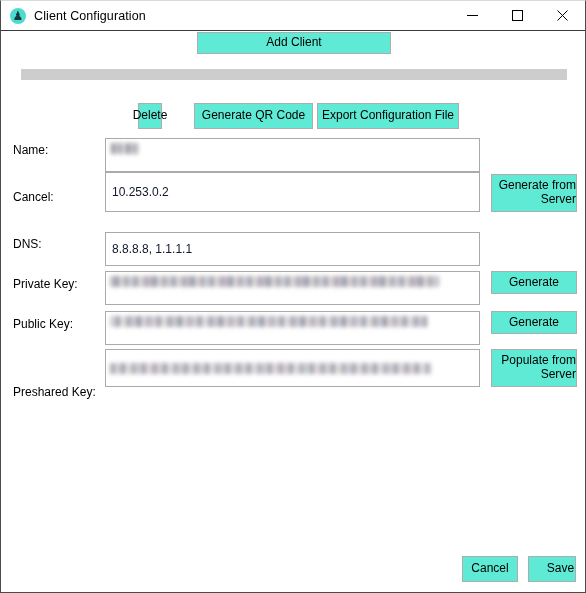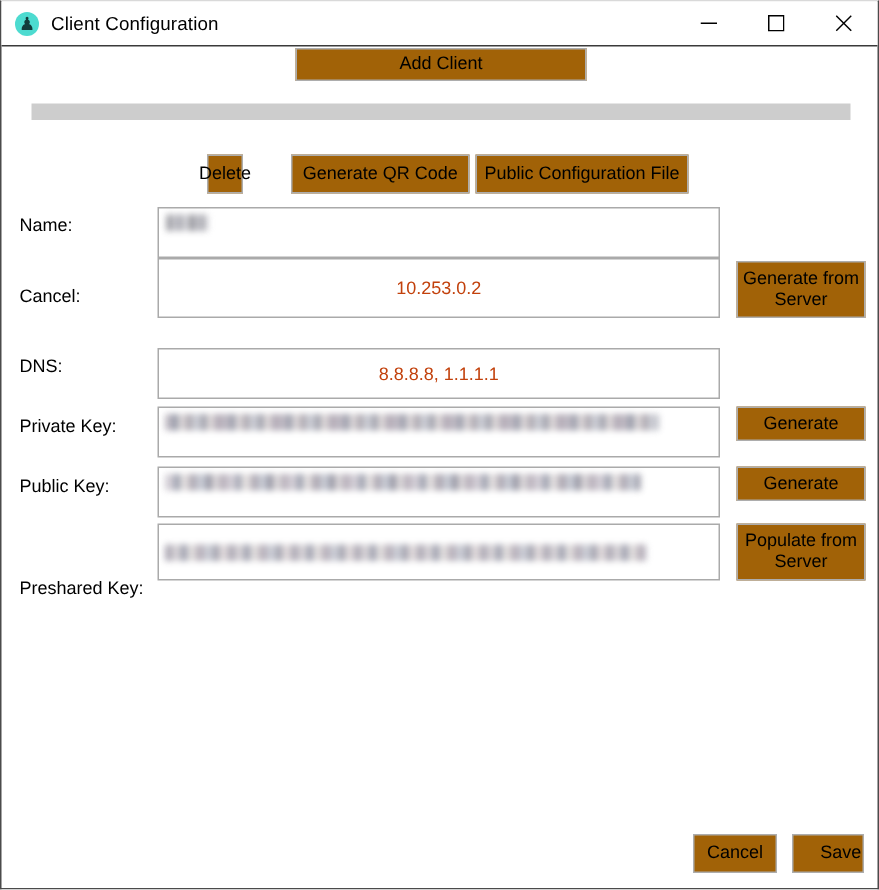--- a/index.html
+++ b/index.html
@@ -88,27 +88,27 @@
 
   
   .content {
     position: absolute;
     left: 0; top: 29px;
     width: 584px;
     height: 562px;
   }
 
   .btn {
-    background: #a16207;
+    background: #5eead4;
     border: 1px solid #adadad;
     color: #000000;
     font-family: "Liberation Sans", sans-serif;
     font-size: 12px;
     line-height: 1.15;
-    text-align: center;
+    text-align: right;
     padding: 0;
     box-sizing: border-box;
     cursor: default;
     display: flex;
     align-items: center;
     justify-content: center;
   }
 
   #add-client-button {
     position: absolute;
@@ -152,24 +152,23 @@
   }
 
   .field-input {
     position: absolute;
     left: 104px;
     box-sizing: border-box;
     background: #ffffff;
     border: 1px solid #aaaaaa;
     font-family: "Liberation Sans", sans-serif;
     font-size: 12px;
-    color: #c2410c;
+    color: #0f172a;
     padding: 16px 6px;
     outline: none;
-    text-align: center;
   }
 
   
   .redacted {
     position: absolute;
     height: 11px;
     border-radius: 1px;
     filter: blur(2.1px);
     opacity: 0.92;
     pointer-events: none;
@@ -269,21 +268,21 @@
   </div>
 
   <div class="content">
 
     <div class="btn" id="add-client-button">Add Client</div>
 
     <div id="client-list-bar"></div>
 
     <div class="btn" id="delete-button">Delete</div>
     <div class="btn" id="generate-qr-button">Generate QR Code</div>
-    <div class="btn" id="export-config-button">Public Configuration File</div>
+    <div class="btn" id="export-config-button">Export Configuration File</div>
 
     <div class="field-label" style="top:113px;">Name:</div>
     <input class="field-input" id="name-input" style="top: 108px; width: 375px; height: 22px;" value="">
     <div class="redacted r-name" style="left:110px; top:113px; width:28px;"></div>
 
     <div class="field-label" style="top:160px;">Cancel:</div>
     <input class="field-input" id="address-input" style="top: 142px; width: 375px; height: 40px;" value="10.253.0.2">
     <div class="btn side-btn" style="top:144px; height:38px;">
       <span>Generate from Server</span>
     </div>

